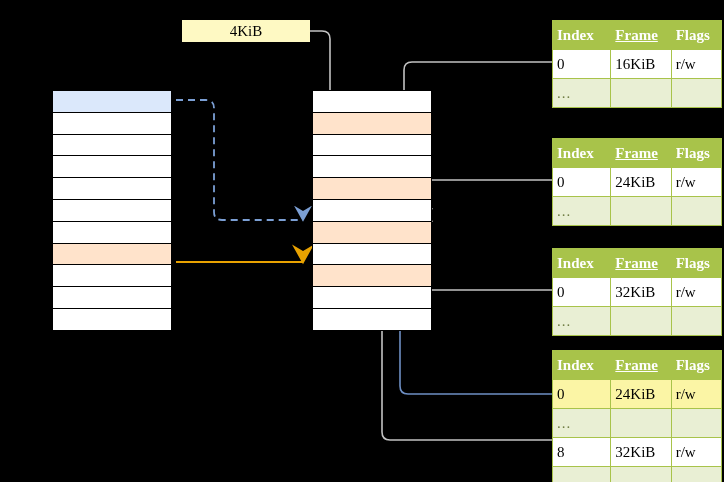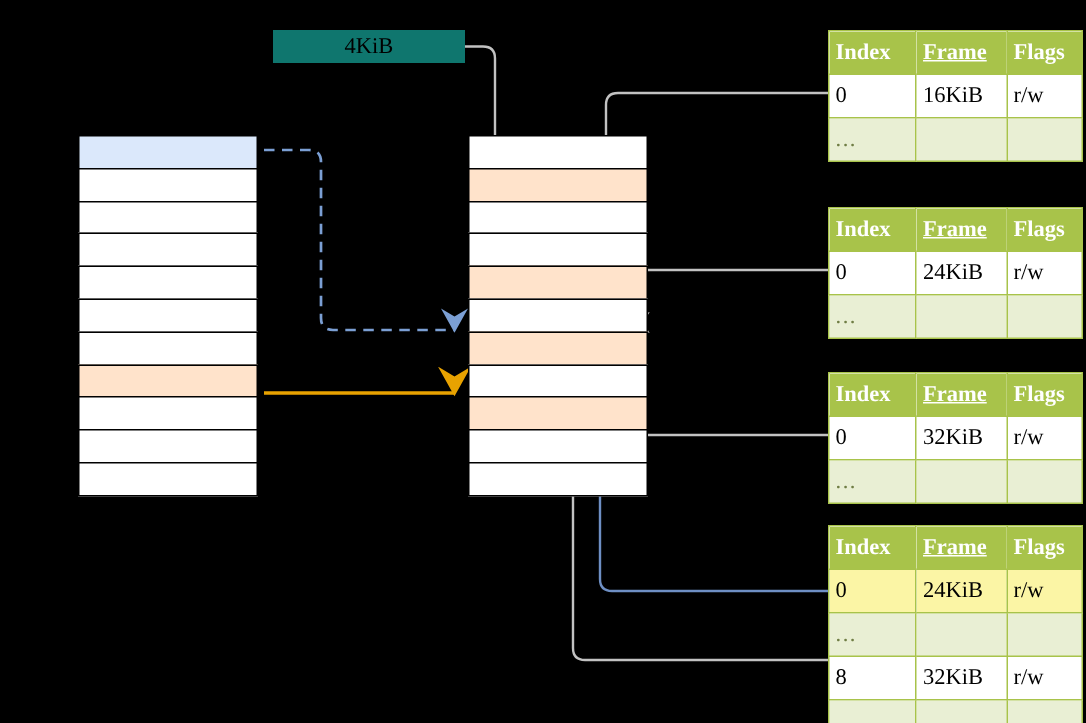--- a/index.html
+++ b/index.html
@@ -20,21 +20,21 @@
     border:1px solid #000;
     background:#ffffff;
   }
   .cell.blue{background:#dbe8fb;}
   .cell.peach{background:#ffe3cb;}
 
   
   .sizelabel{
     position:absolute;
     box-sizing:border-box;
-    background:#0f766e;
+    background:#fef9c3;
     color:#000;
     font-size:15px;
     line-height:22px;
     text-align:center;
     border:0;
   }
 
   
   .ptable{
     position:absolute;

